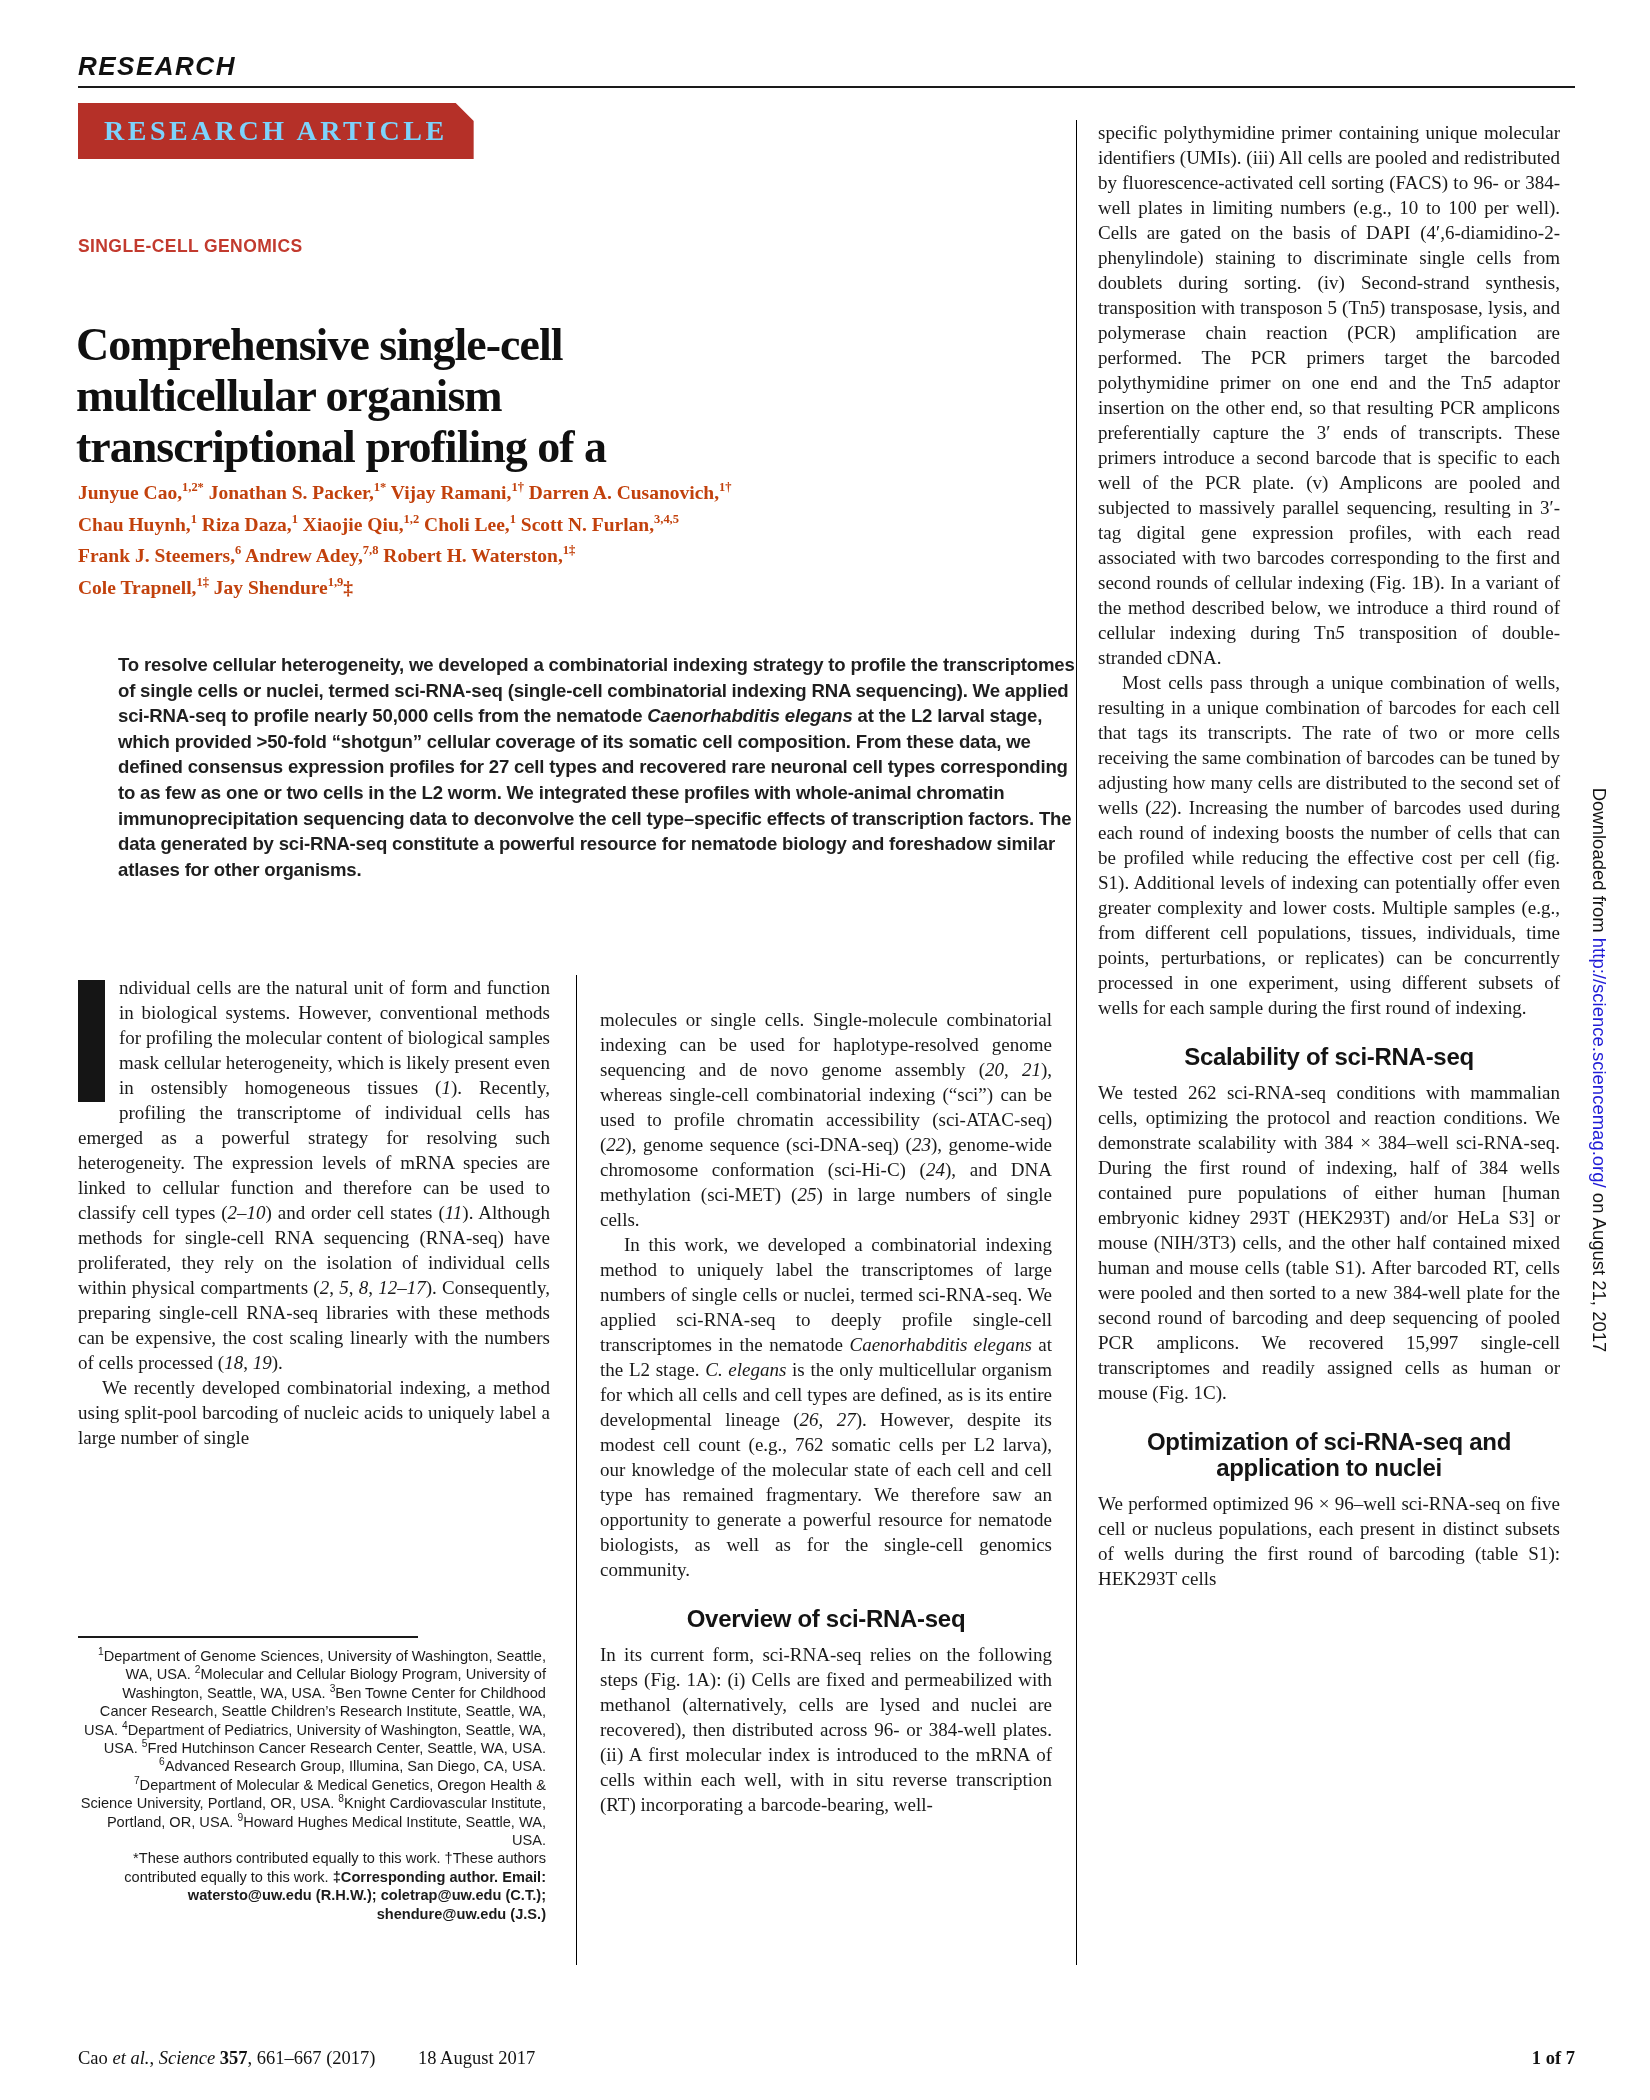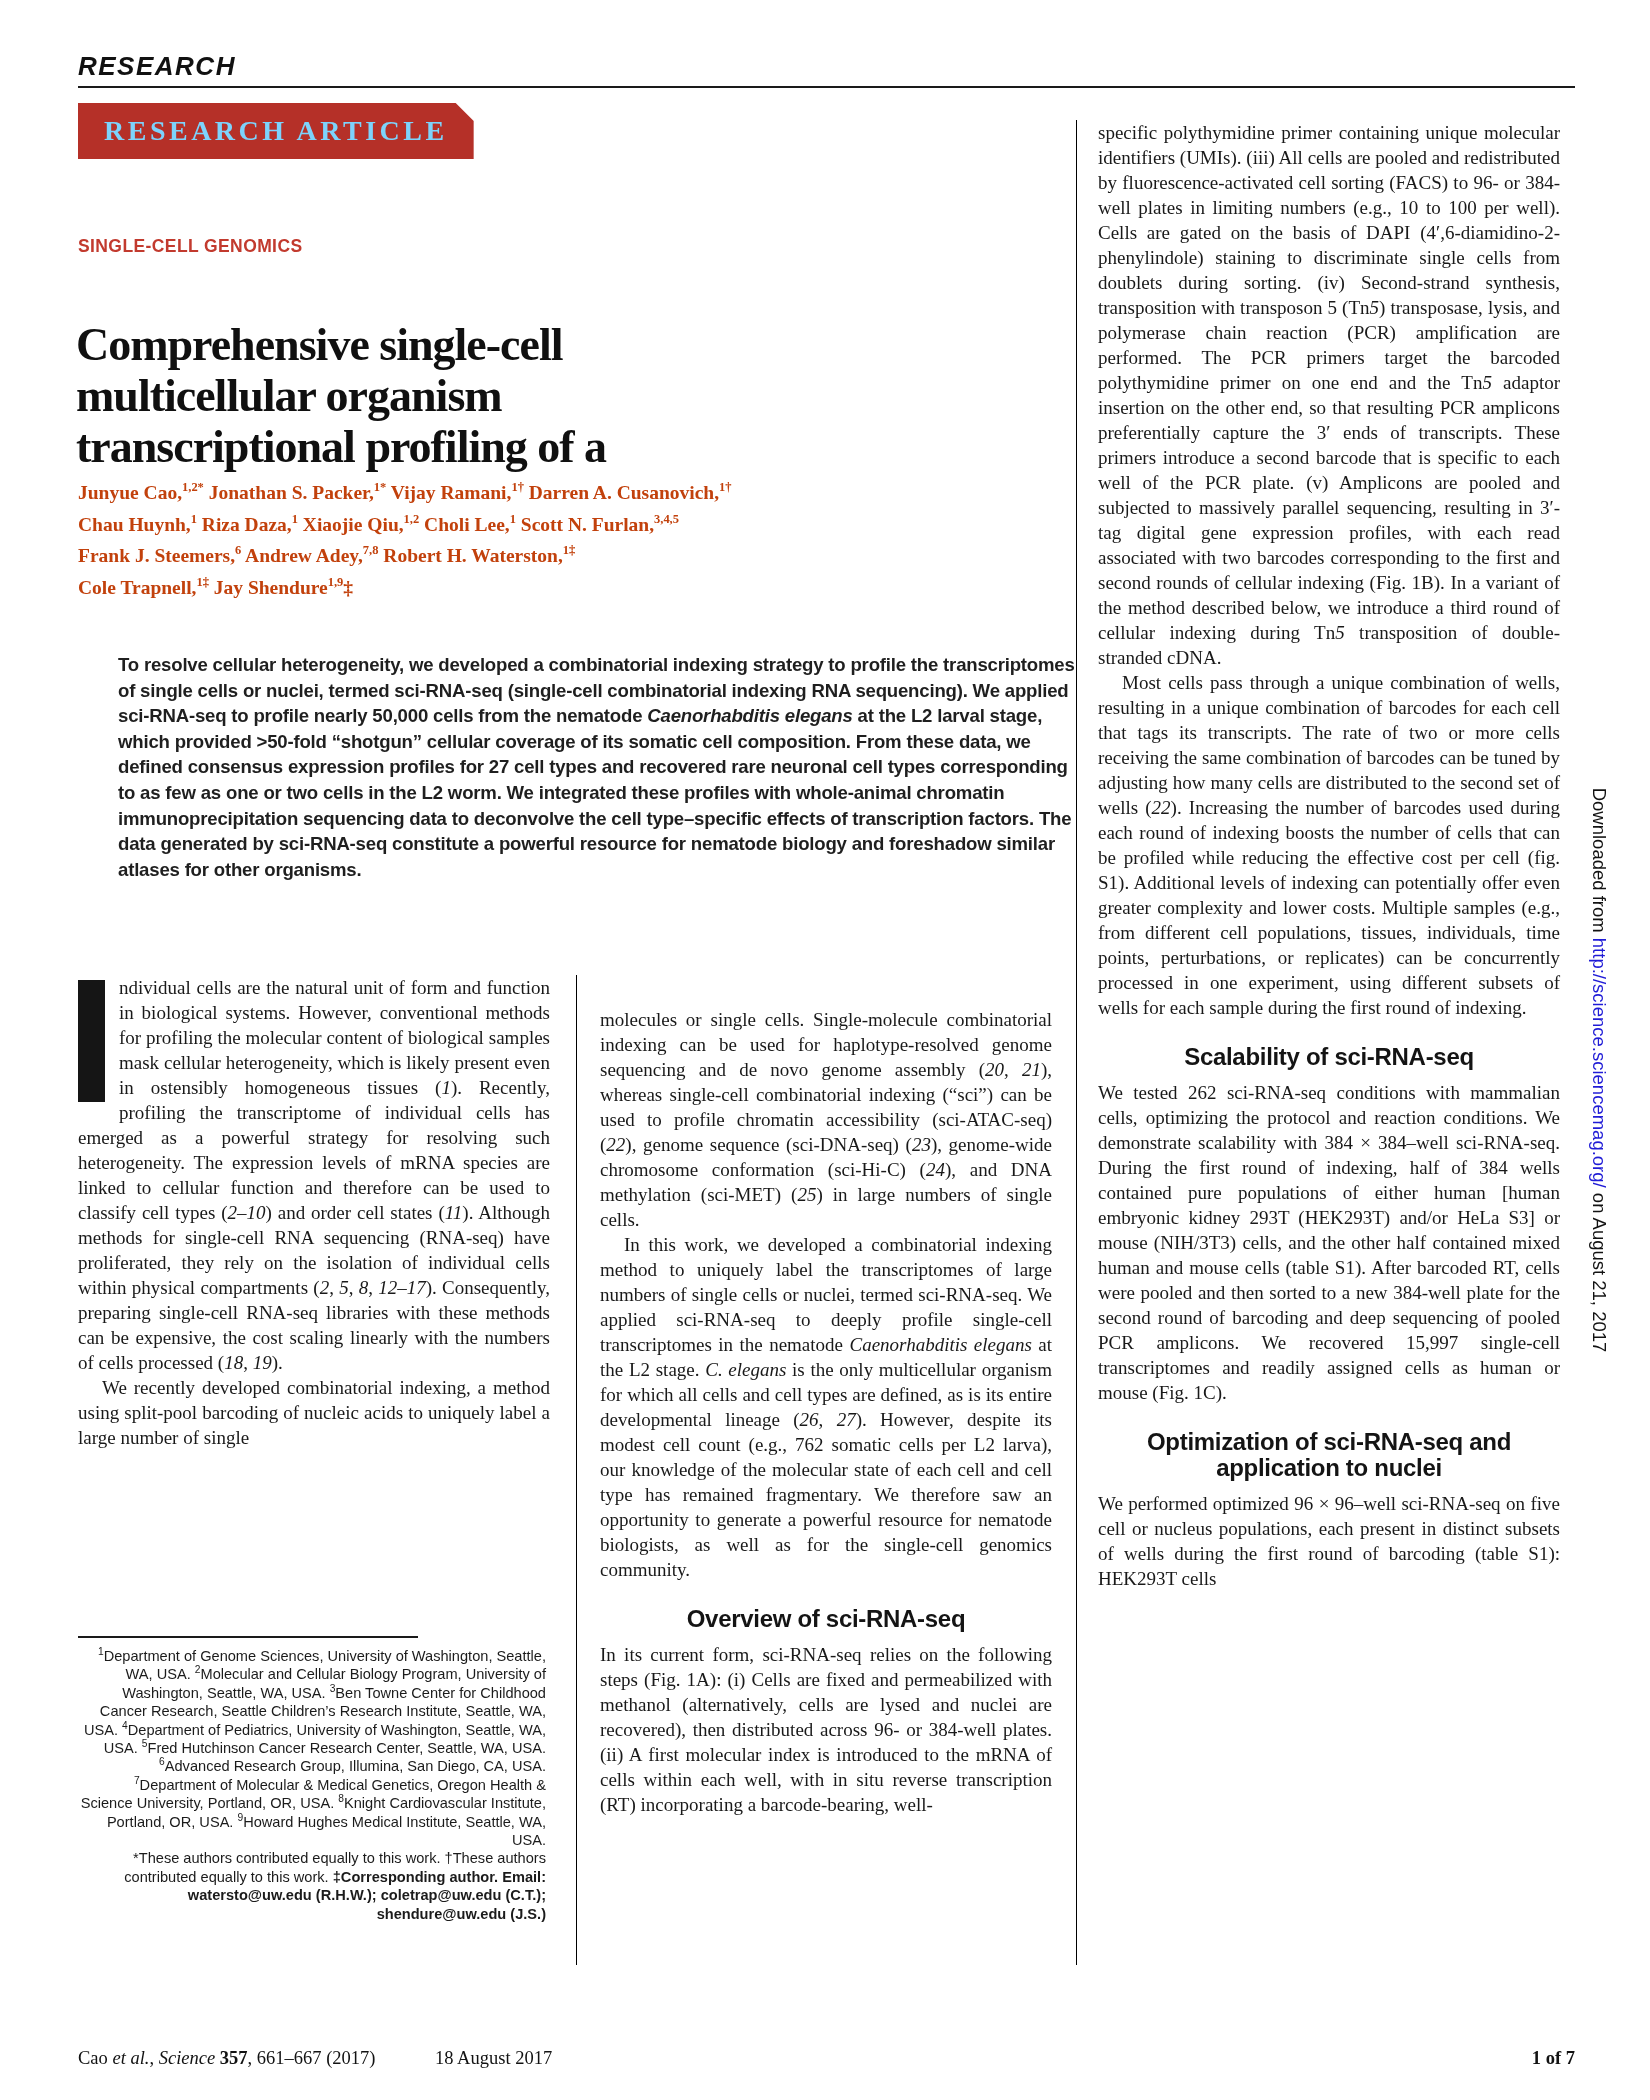--- a/index.html
+++ b/index.html
@@ -46,21 +46,21 @@
   
   .footnotes{position:absolute;left:78px;top:1636px;width:468px;
              font-family:"Liberation Sans",sans-serif;font-size:14.6px;line-height:18.4px;
              color:#1b1b1b;text-align:right;}
   .fn-rule{width:340px;height:2px;background:#1a1a1a;margin-bottom:9px;}
   .footnotes p{margin:0;}
   .footnotes sup{font-size:70%;line-height:0;}
   
   .footer{position:absolute;left:78px;top:2048px;width:1497px;font-size:18.5px;color:#121212;}
   .footer .cite{position:absolute;left:0;top:0;}
-  .footer .date{position:absolute;left:340px;top:0;margin-left:17px;}
+  .footer .date{position:absolute;left:340px;top:0;}
   .footer .pageno{position:absolute;right:0;top:0;font-weight:bold;}
   
   .sidebar{position:absolute;left:1578px;top:630px;width:42px;height:880px;
            display:flex;align-items:center;justify-content:center;}
   .sidebar-inner{transform:rotate(90deg);white-space:nowrap;
                  font-family:"Liberation Sans",sans-serif;font-size:18.5px;color:#121212;}
   .sidebar-inner a{color:#1f1bd6;text-decoration:none;}
 </style>
 </head>
 <body>

